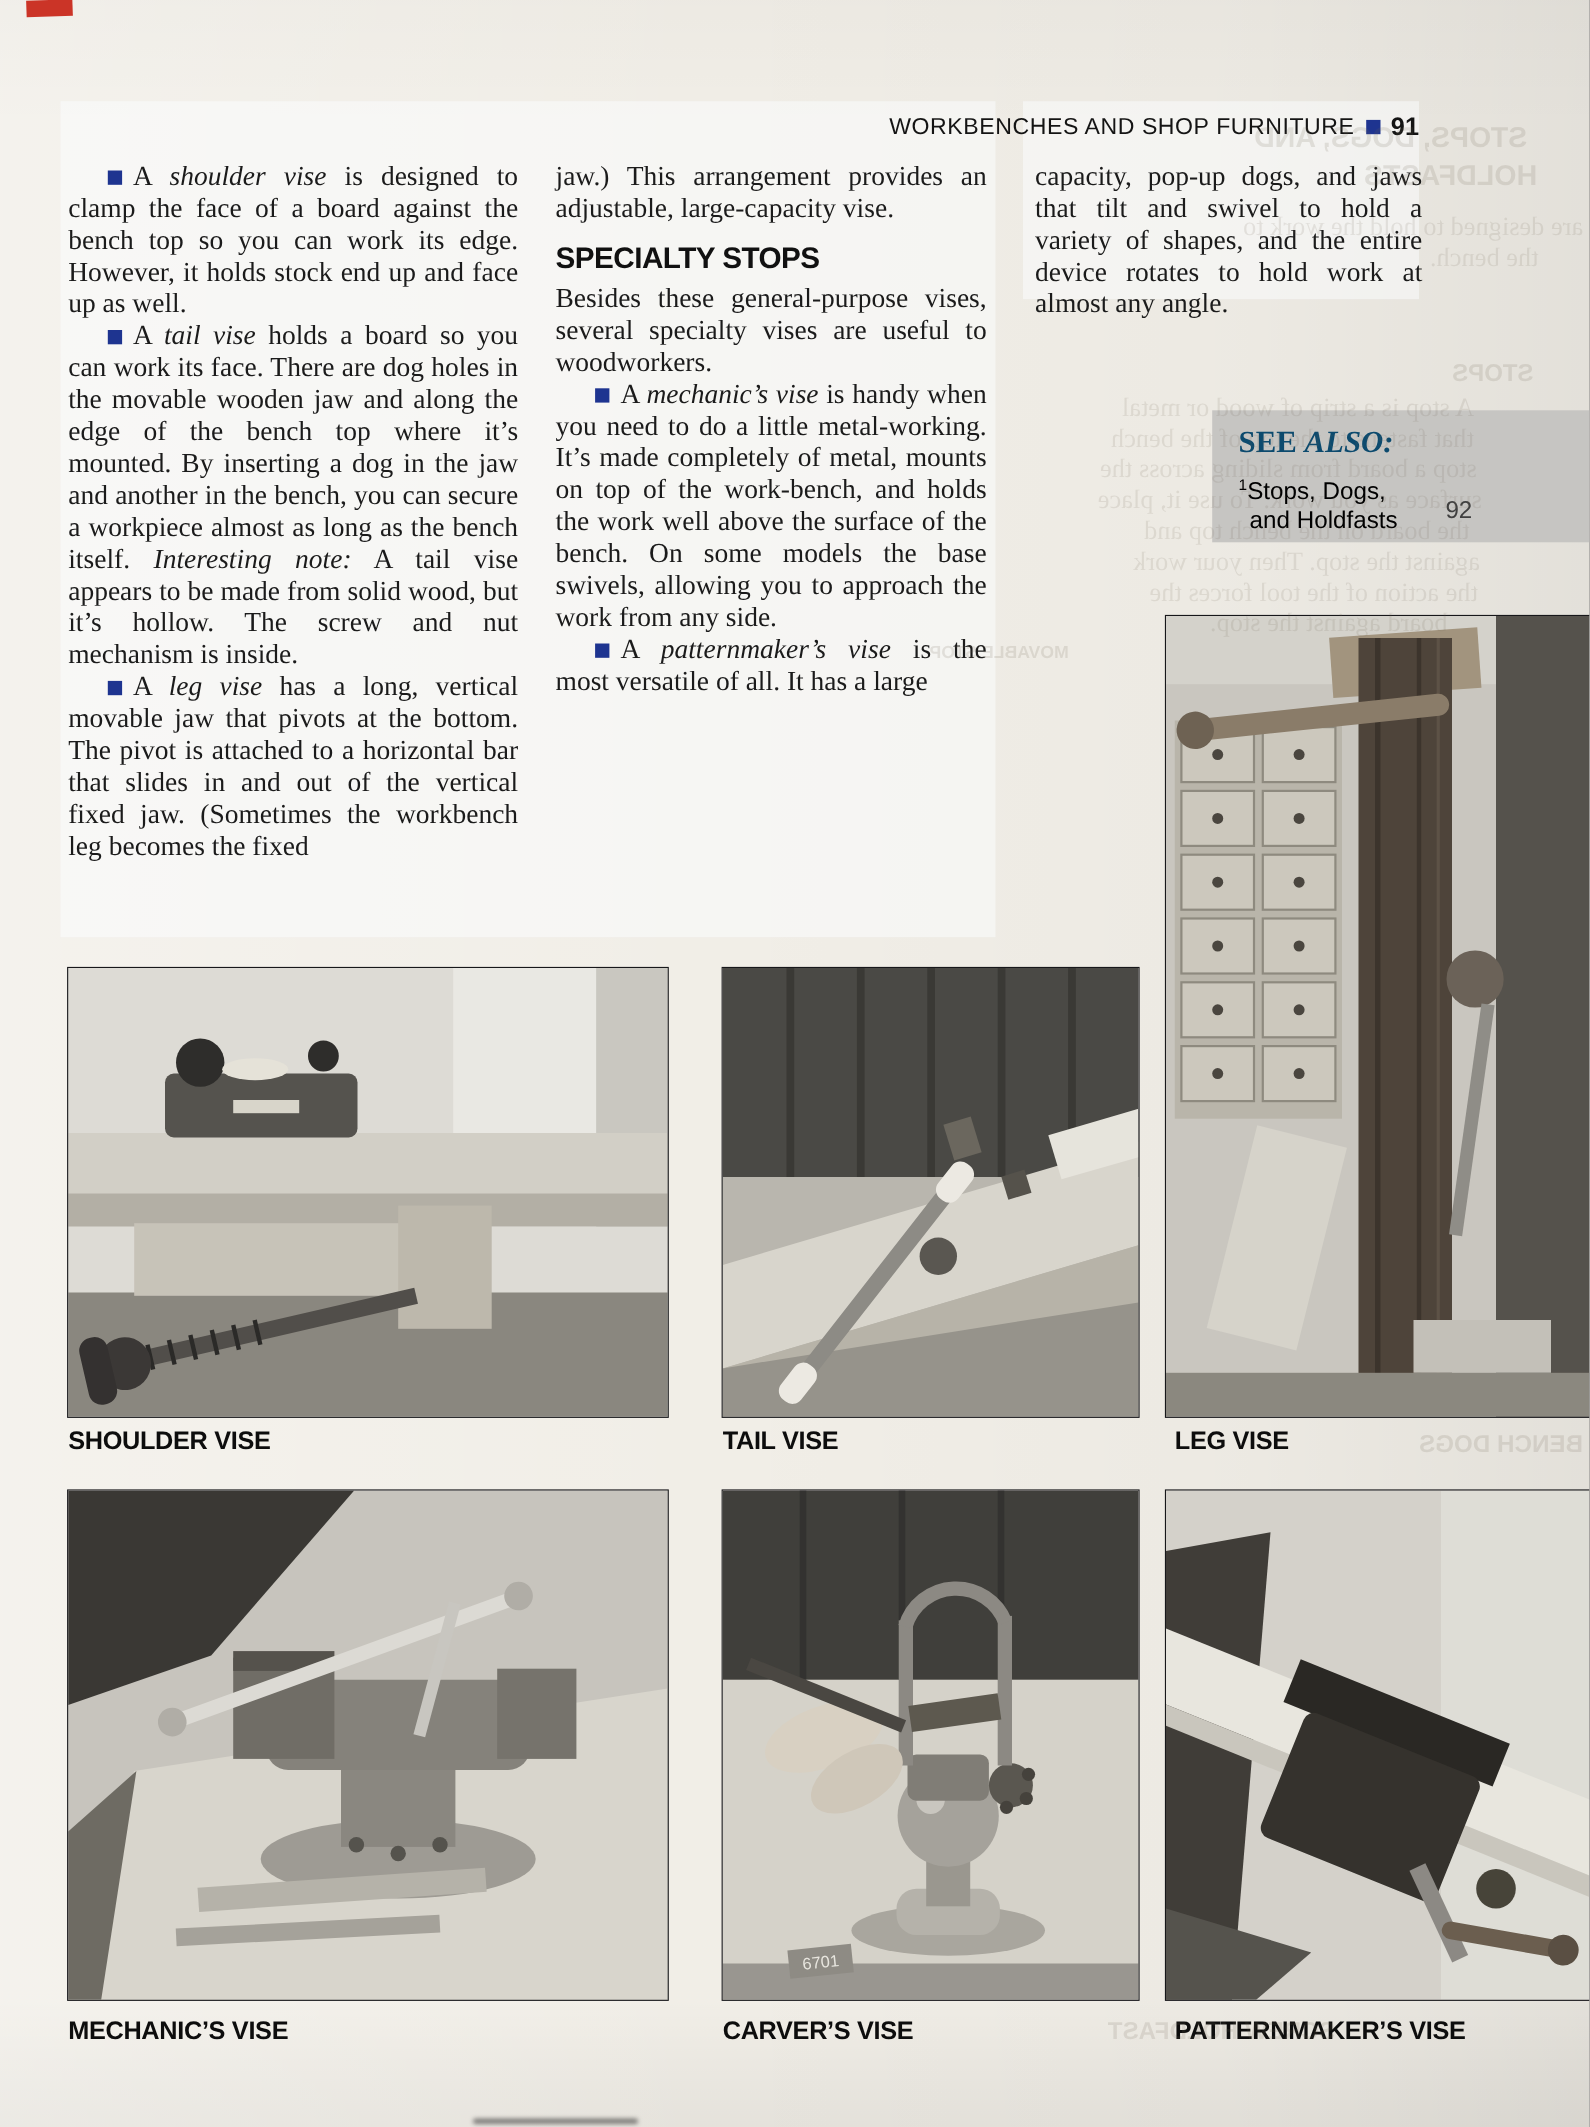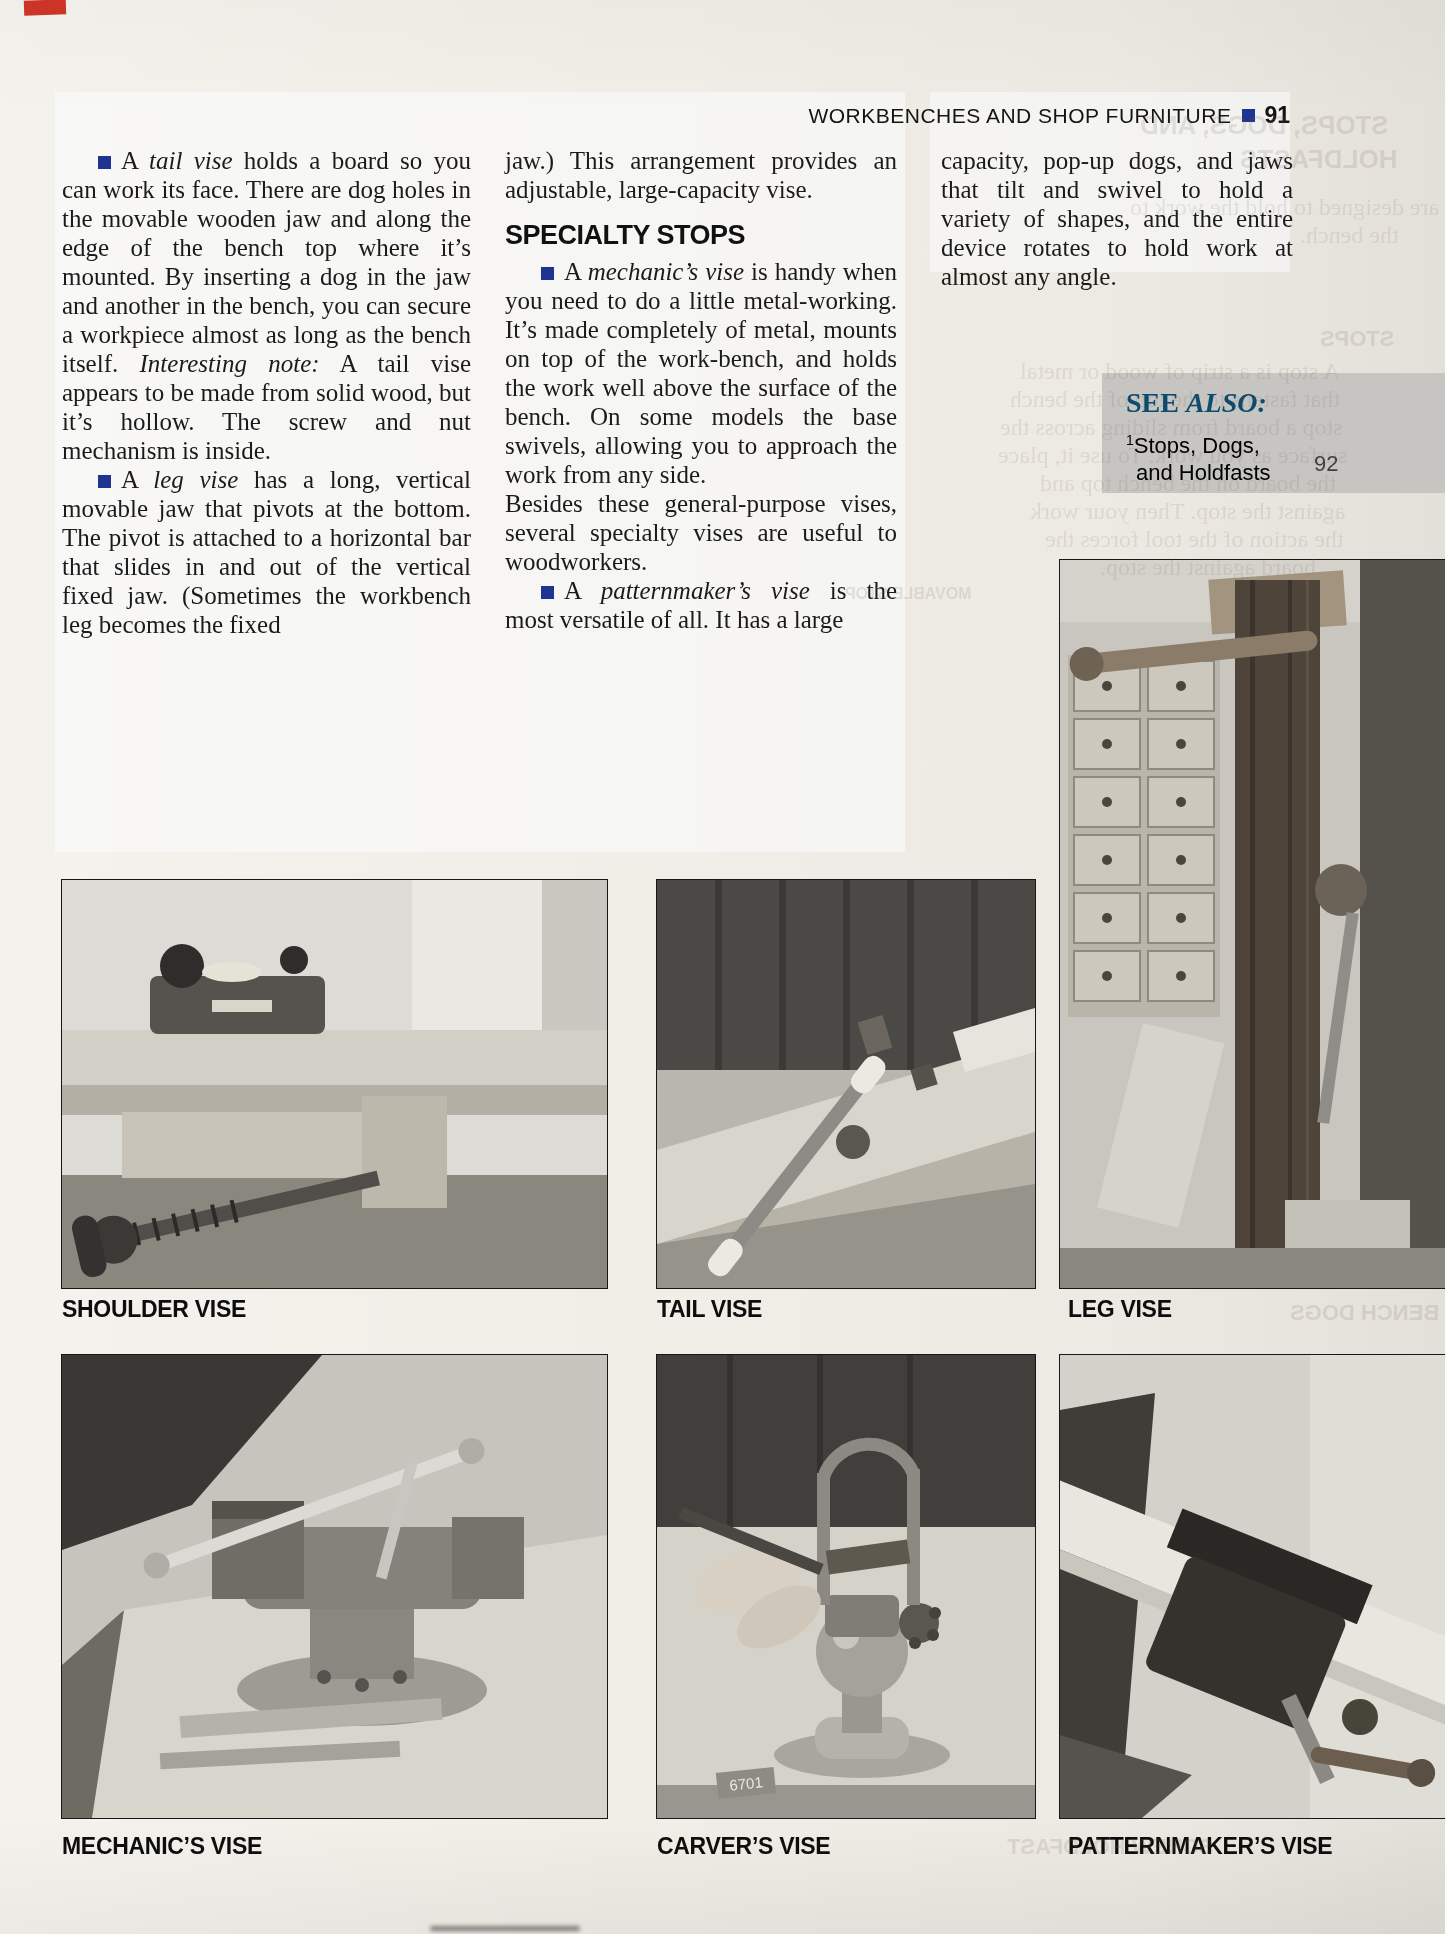--- a/index.html
+++ b/index.html
@@ -68,32 +68,33 @@
       <div class="ghost" style="left: 1040px; top: 470px; font-size: 24px;">the board on the bench top and</div>
       <div class="ghost" style="left: 1030px; top: 498px; font-size: 24px;">against the stop. Then your work</div>
       <div class="ghost" style="left: 1045px; top: 526px; font-size: 24px;">the action of the tool forces the</div>
       <div class="ghost" style="left: 1100px; top: 554px; font-size: 24px;">board against the stop.</div>
       <div class="ghost gbold" style="left: 845px; top: 585px; font-size: 16px;">MOVABLE STOP</div>
       <div class="ghost gbold" style="left: 1290px; top: 1300px; font-size: 22px;">BENCH DOGS</div>
       <div class="ghost gbold" style="left: 1007px; top: 1834px; font-size: 22px;">SCREW HOLDFAST</div>
     </div>
 
   <div class="col" style="left:62px;width:409px;">
+      <p class="para withb"><span class="bullet" style="background: rgb(30, 52, 144);"></span>A <i>shoulder vise</i> is designed to clamp the face of a board against the bench top so you can work its edge. However, it holds stock end up and face up as well.</p>
       <p class="para withb"><span class="bullet" style="background: rgb(30, 52, 144);"></span>A <i>tail vise</i> holds a board so you can work its face. There are dog holes in the movable wooden jaw and along the edge of the bench top where it’s mounted. By inserting a dog in the jaw and another in the bench, you can secure a workpiece almost as long as the bench itself. <i>Interesting note:</i> A tail vise appears to be made from solid wood, but it’s hollow. The screw and nut mechanism is inside.</p>
       <p class="para withb"><span class="bullet" style="background: rgb(30, 52, 144);"></span>A <i>leg vise</i> has a long, vertical movable jaw that pivots at the bottom. The pivot is attached to a horizontal bar that slides in and out of the vertical fixed jaw. (Sometimes the workbench leg becomes the fixed</p>
     </div>
 
   <div class="col" style="left:505px;width:392px;">
     <div>
         <p class="para">jaw.) This arrangement provides an adjustable, large-capacity vise.</p>
       </div>
     <div class="colhead">SPECIALTY STOPS</div>
     <div>
+        <p class="para">Besides these general-purpose vises, several specialty vises are useful to woodworkers.</p>
         <p class="para withb"><span class="bullet" style="background: rgb(30, 52, 144);"></span>A <i>mechanic’s vise</i> is handy when you need to do a little metal-working. It’s made completely of metal, mounts on top of the work-bench, and holds the work well above the surface of the bench. On some models the base swivels, allowing you to approach the work from any side.</p>
-        <p class="para">Besides these general-purpose vises, several specialty vises are useful to woodworkers.</p>
         <p class="para withb"><span class="bullet" style="background: rgb(30, 52, 144);"></span>A <i>patternmaker’s vise</i> is the most versatile of all. It has a large</p>
       </div>
   </div>
 
   <div class="col" style="left:941px;width:352px;">
       <p class="para">capacity, pop-up dogs, and jaws that tilt and swivel to hold a variety of shapes, and the entire device rotates to hold work at almost any angle.</p>
     </div>
 
   <div class="seealso">
     <div class="sa-inner">

